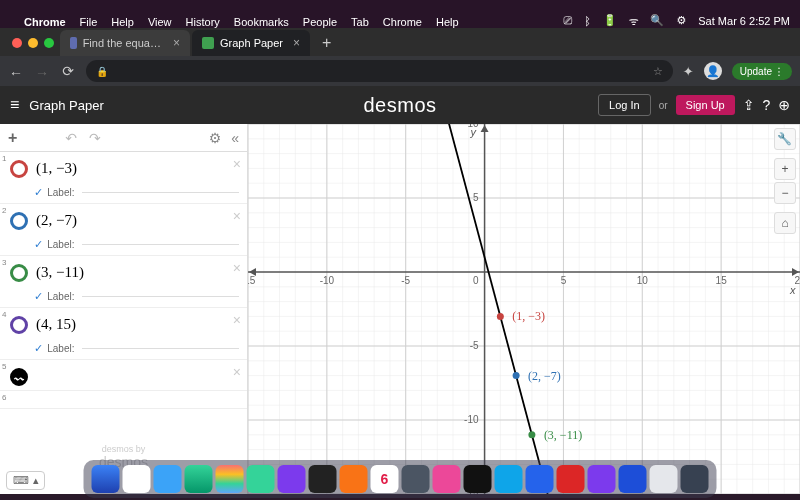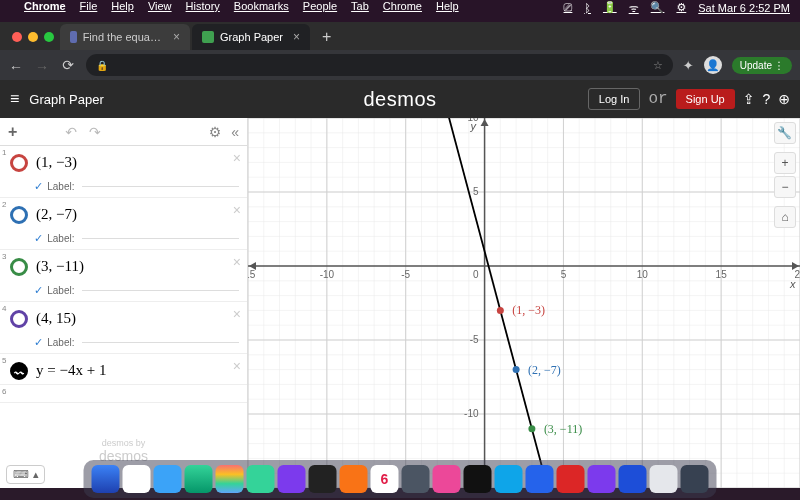--- a/index.html
+++ b/index.html
@@ -1,19 +1,19 @@
 <!DOCTYPE html>
 <html><head>
 <meta charset="utf-8">
 <style>
 * { margin: 0; padding: 0; box-sizing: border-box; font-family: -apple-system, BlinkMacSystemFont, "Segoe UI", Helvetica, Arial, sans-serif; }
 body { width: 800px; height: 500px; overflow: hidden; background: #2a1a2a; }
 
 
-.menubar { height: 22px; background: rgba(40,20,40,0.9); color: #fff; display: flex; align-items: flex-start; font-size: 11px; padding: 0 10px; justify-content: space-between; text-decoration: underline; }
+.menubar { height: 28px; background: rgba(40,20,40,0.9); color: #fff; display: flex; align-items: flex-end; font-size: 11px; padding: 0 10px; justify-content: space-between; }
 .menubar-left { display: flex; gap: 14px; align-items: center; }
 .menubar-right { display: flex; gap: 12px; align-items: center; }
 .apple-logo { font-size: 13px; }
 
 
 .chrome { position: relative; }
 .tabstrip { height: 28px; background: #2d2d2d; display: flex; align-items: flex-end; padding-left: 8px; }
 .traffic { display: flex; gap: 6px; padding: 0 6px 8px 4px; align-items: center; }
 .traffic span { width: 10px; height: 10px; border-radius: 50%; display: inline-block; }
 .tl-red { background: #ff5f57; } .tl-yellow { background: #febc2e; } .tl-green { background: #28c840; }
@@ -31,22 +31,22 @@
 .update-btn { background: #2b7a2b; color: #fff; font-size: 10px; padding: 3px 8px; border-radius: 10px; display: flex; align-items: center; gap: 2px; }
 .avatar { width: 18px; height: 18px; border-radius: 50%; background: #ddd; display: flex; align-items: center; justify-content: center; font-size: 11px; color: #333; }
 
 
 .dheader { height: 38px; background: #2a2a2a; display: flex; align-items: center; padding: 0 10px; color: #fff; position: relative; }
 .hamburger { font-size: 16px; margin-right: 10px; }
 .dtitle { font-size: 13px; font-weight: 500; }
 .dlogo { position: absolute; left: 50%; transform: translateX(-50%); font-size: 20px; letter-spacing: 0.5px; }
 .dheader-right { margin-left: auto; display: flex; align-items: center; gap: 8px; }
 .login-btn { border: 1px solid #666; padding: 4px 10px; font-size: 11px; border-radius: 3px; }
-.ortxt { font-size: 16px; color: #aaa; font-family: Liberation Mono, monospace; }
-.signup-btn { background: #b91c1c; padding: 4px 10px; font-size: 11px; border-radius: 3px; }
+.ortxt { font-size: 10px; color: #aaa; }
+.signup-btn { background: #be185d; padding: 4px 10px; font-size: 11px; border-radius: 3px; }
 .dicon { font-size: 14px; }
 
 
 .main { display: flex; height: 370px; background: #fff; }
 .sidebar { width: 248px; border-right: 1px solid #ddd; display: flex; flex-direction: column; position: relative; }
 .sidebar-top { height: 28px; border-bottom: 1px solid #ddd; display: flex; align-items: center; padding: 0 8px; gap: 8px; }
 .addexp { color: #666; font-size: 16px; font-weight: bold; }
 .undo-redo { margin-left: 40px; display: flex; gap: 12px; color: #bbb; font-size: 14px; }
 .sidebar-top-right { margin-left: auto; display: flex; gap: 10px; color: #888; font-size: 14px; }
 
@@ -211,21 +211,20 @@
     <span class="xbtn">×</span>
     <div class="labelrow">
             <span class="lcheck">✓</span>
             <span>Label:</span>
             <span class="lline"></span>
           </div>
   </div>
         <div class="expr">
     <span class="idx">5</span>
     <span class="pcircle" style="background:#000;border-color:#000;color:#fff;display:flex;align-items:center;justify-content:center;font-size:10px">〰</span>
-    <span class="efmla">y = −4x + 1</span>
     <span class="xbtn">×</span>
 
   </div>
         <div class="expr" style="height: 18px;">
           <span class="idx">6</span>
         </div>
       </div>
     <div class="powered">
       <div>desmos by</div>
       <div class="dlg">desmos</div>

